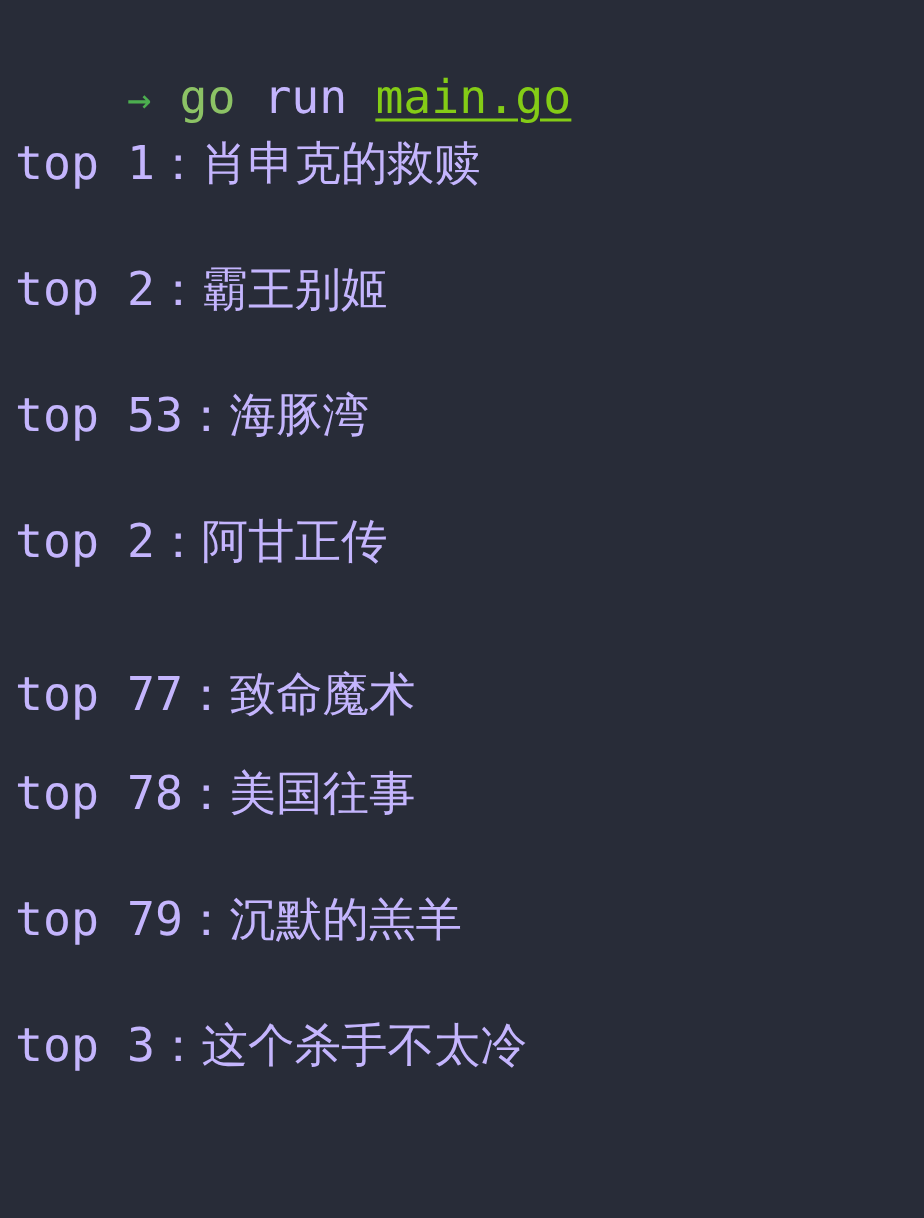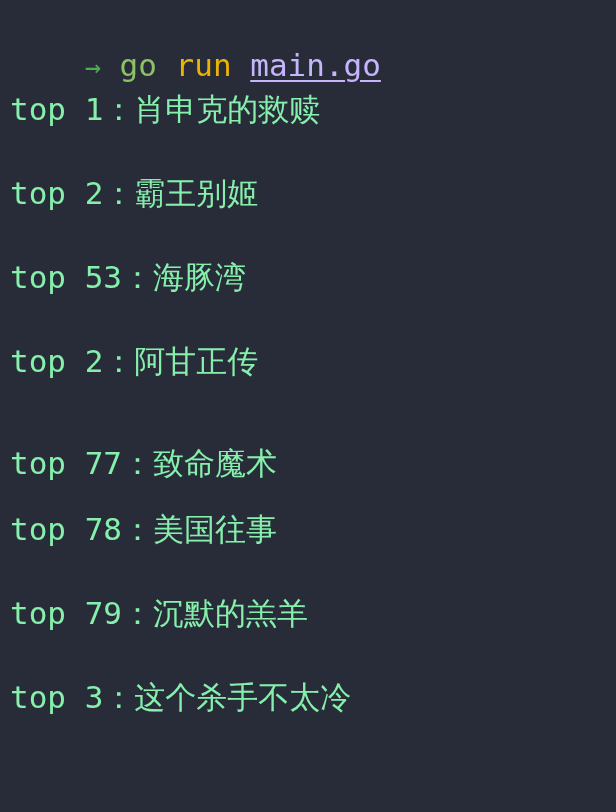--- a/index.html
+++ b/index.html
@@ -41,32 +41,32 @@
     white-space: pre;
   }
   .tok-arrow {
     color: #4cae4f;
     font-size: 27px;
   }
   .tok-cmd {
     color: #8cc265;
   }
   .tok-arg {
-    color: #eab308;
+    color: #c4b5fd;
   }
   .tok-file {
-    color: #c4b5fd;
+    color: #84cc16;
     text-decoration: underline;
     text-underline-offset: 4px;
     text-decoration-thickness: 2px;
   }
 
   
   .out-line {
-    color: #86efac;
+    color: #c4b5fd;
   }
   .out-label {
     white-space: pre;
   }
 </style>
 </head>
 <body>
 
 <div id="terminal">
 

